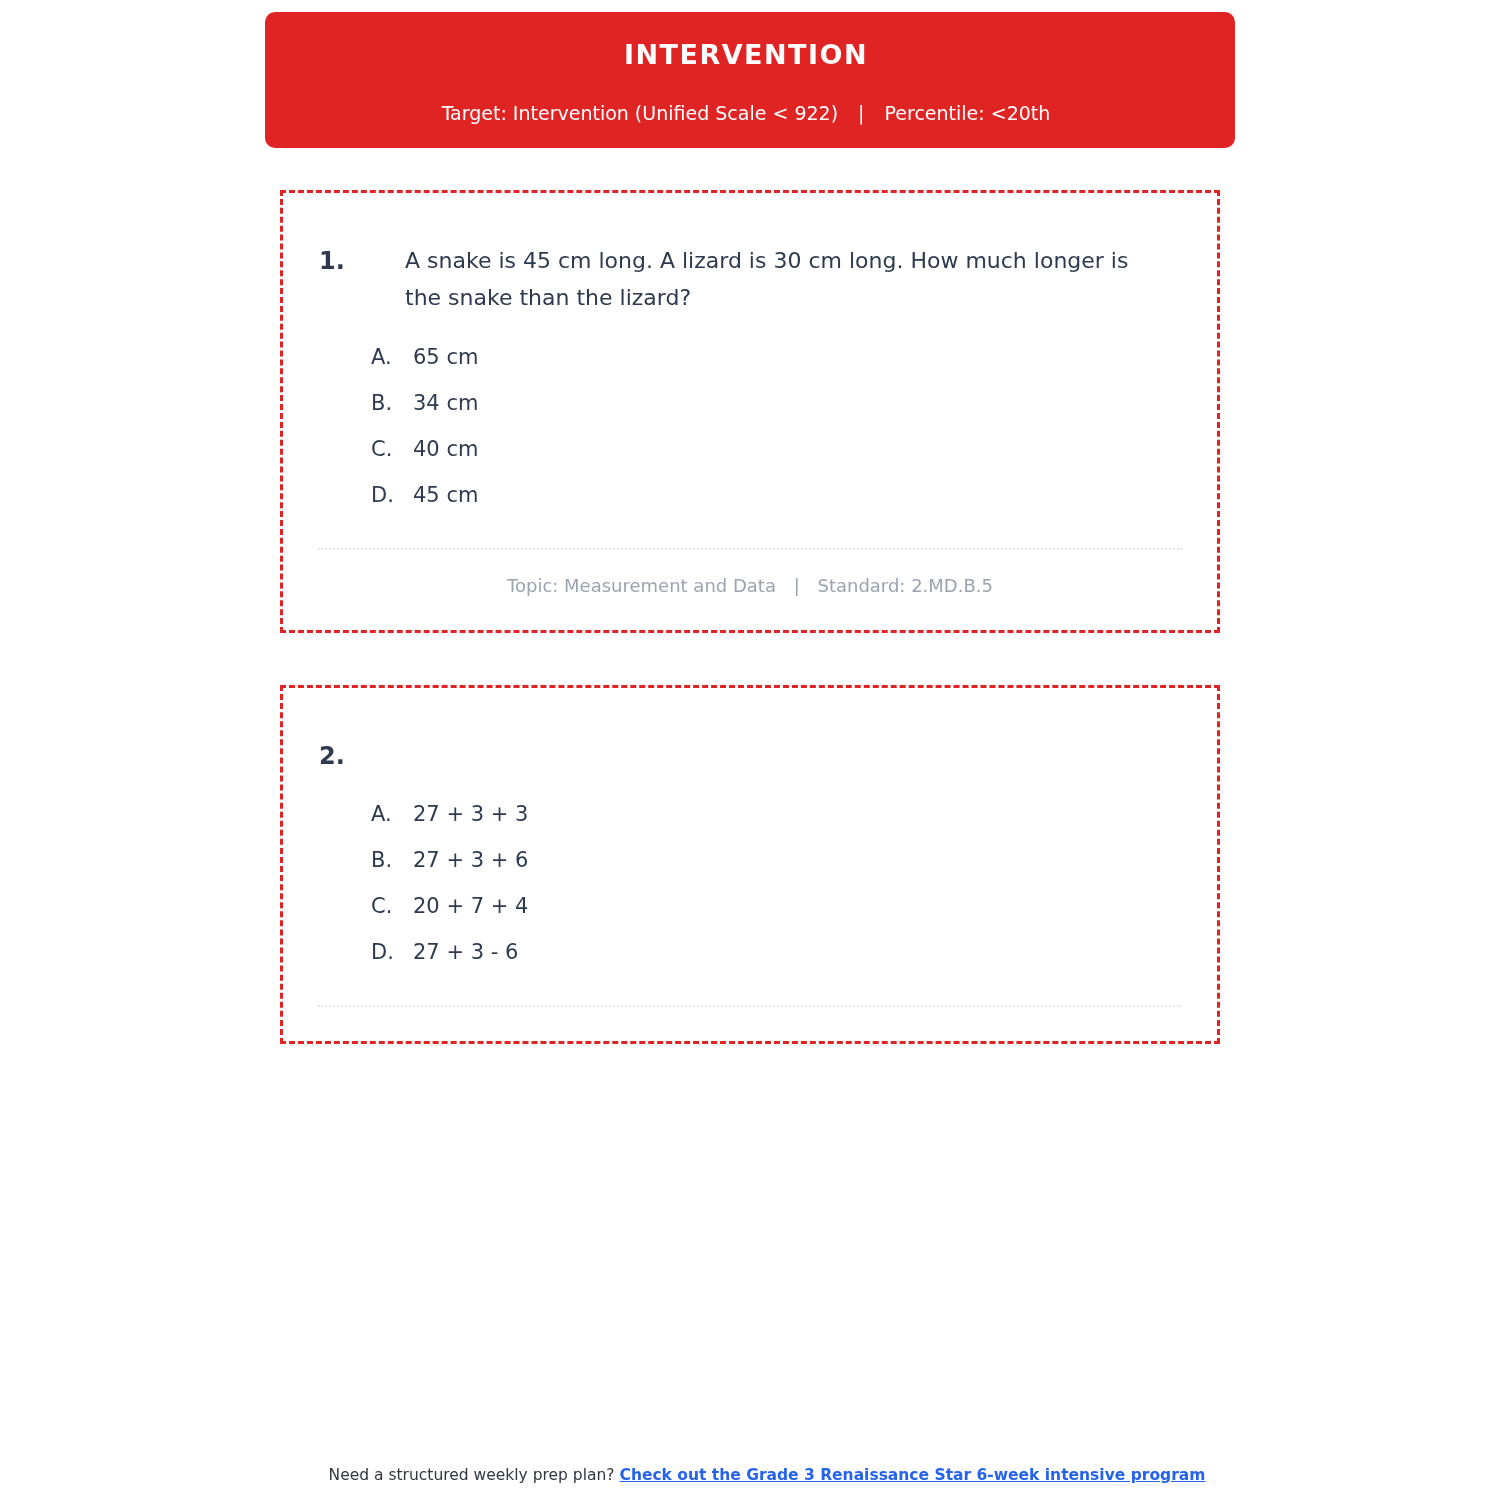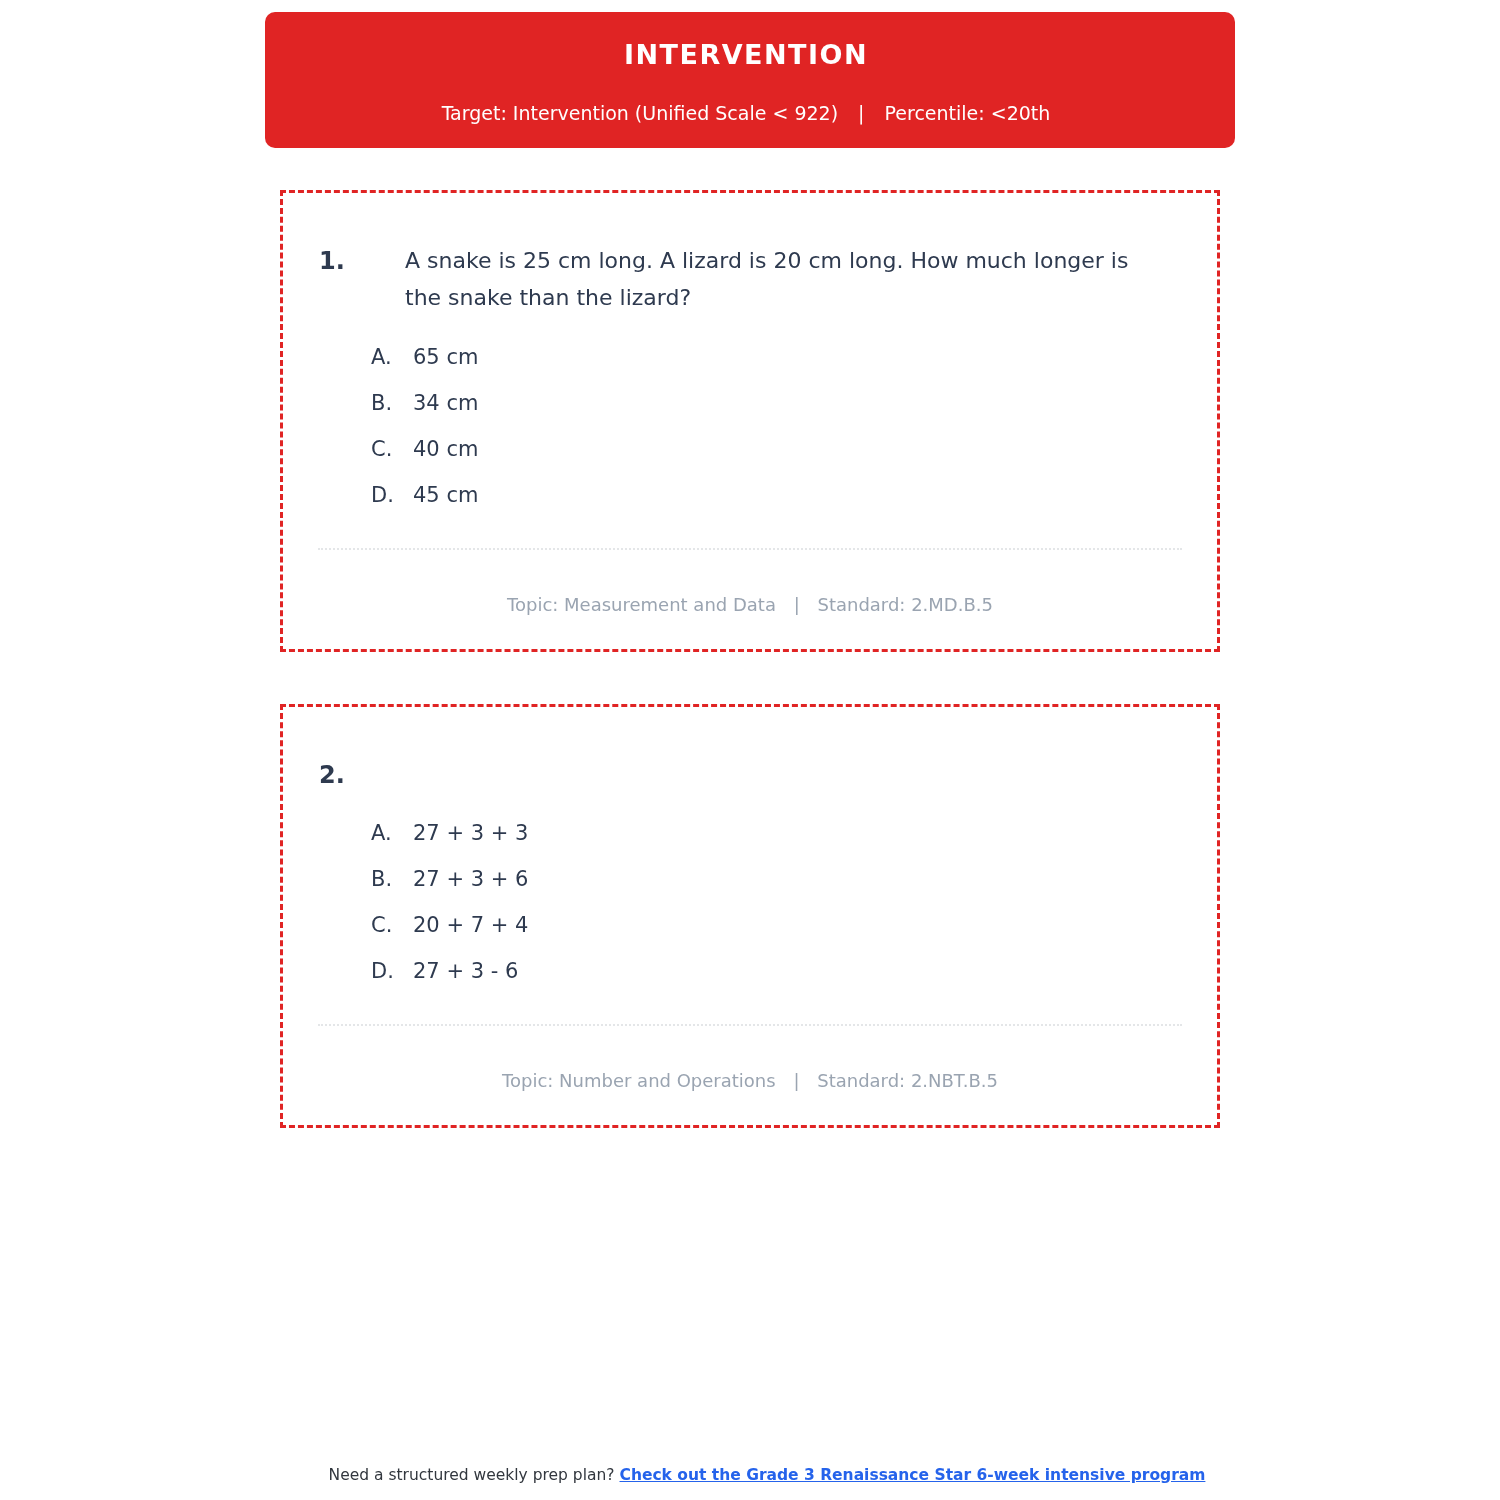--- a/index.html
+++ b/index.html
@@ -90,21 +90,21 @@
     flex: 0 0 42px;
   }
   .opt-text { }
   .card-separator {
     margin: 42px 35px 0 35px;
     border: none;
     border-top: 2px dotted #e4e6e8;
     height: 0;
   }
   .card-meta {
-    margin-top: 44px;
+    margin-top: 25px;
     text-align: center;
     font-size: 18px;
     color: var(--muted-text, #9aa4b1);
   }
   .card-meta .divider {
     display: inline-block;
     margin: 0 12px;
   }
   
   .footer {
@@ -134,21 +134,21 @@
     <div class="banner-subtitle">
       <span>Target: Intervention (Unified Scale &lt; 922)</span>
       <span class="divider">|</span>
       <span>Percentile: &lt;20th</span>
     </div>
   </div>
 
   <div class="card card-1">
     <div class="question-row">
       <div class="q-number">1.</div>
-      <div class="q-text">A snake is 25 cm long. A lizard is 20 cm long. How much longer is the snake than the lizard?</div>
+      <div class="q-text">A snake is 45 cm long. A lizard is 30 cm long. How much longer is the snake than the lizard?</div>
     </div>
     <div class="options">
       <div class="option">
         <span class="opt-letter">A.</span>
         <span class="opt-text">65 cm</span>
       </div>
       <div class="option">
         <span class="opt-letter">B.</span>
         <span class="opt-text">34 cm</span>
       </div>
@@ -185,25 +185,20 @@
       <div class="option">
         <span class="opt-letter">C.</span>
         <span class="opt-text">20 + 7 + 4</span>
       </div>
       <div class="option">
         <span class="opt-letter">D.</span>
         <span class="opt-text">27 + 3 - 6</span>
       </div>
     </div>
     <hr class="card-separator">
-    <div class="card-meta">
-      <span>Topic: Number and Operations</span>
-      <span class="divider">|</span>
-      <span>Standard: 2.NBT.B.5</span>
-    </div>
   </div>
 
   <div class="footer">
     <span>Need a structured weekly prep plan?</span>
     <span> </span>
     <a class="footer-link">Check out the Grade 3 Renaissance Star 6-week intensive program</a>
   </div>
 
 </div>
 

